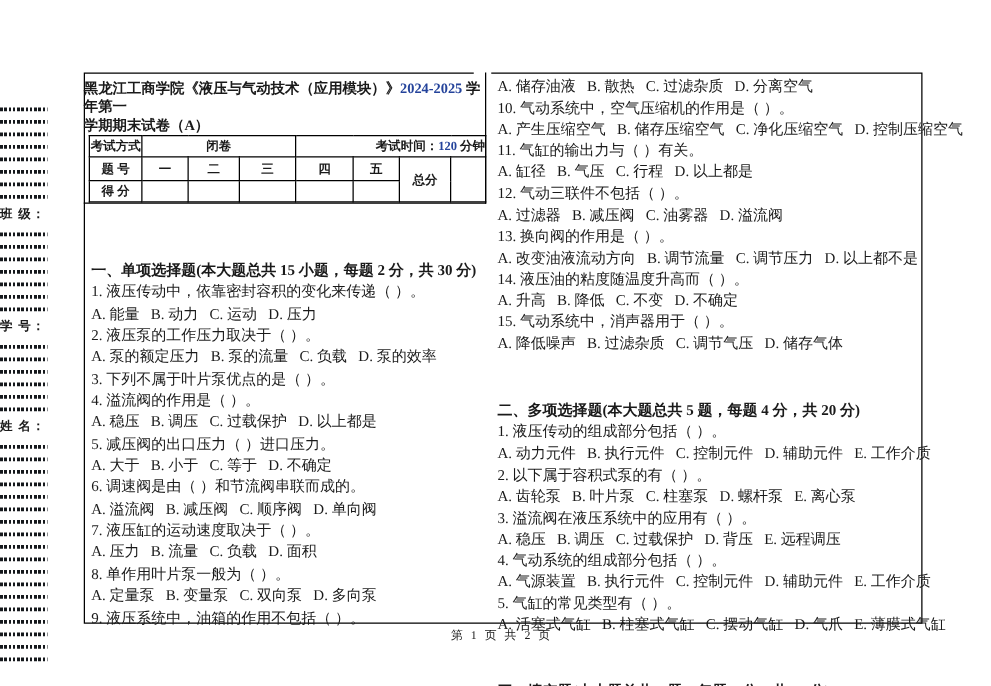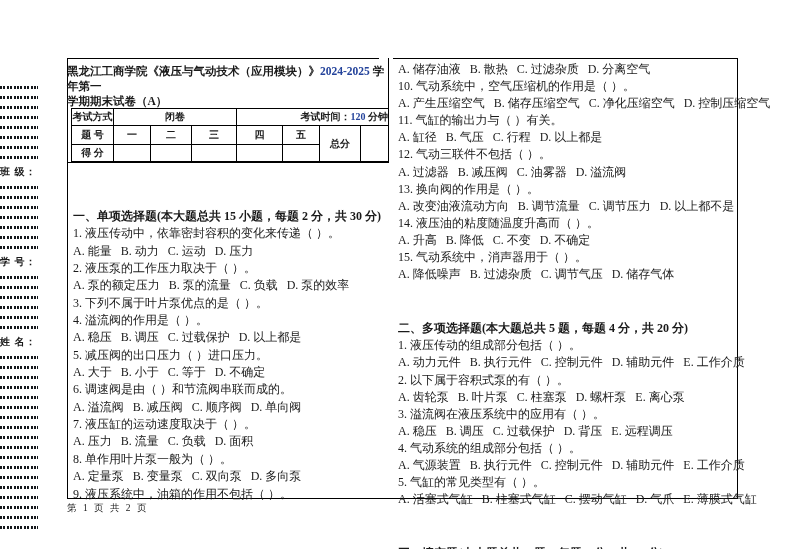--- a/index.html
+++ b/index.html
@@ -33,21 +33,21 @@
   .r1{height:17px}.r2{height:19px}.r3{height:17px}
 
   
   .col{position:absolute;font-size:12px;}
   .col .line{white-space:pre;line-height:17.35px;}
   .col .bold{font-weight:bold;margin-top:37px;}
   .col-left{left:73px;top:171px;width:312px;}
   .col-right{left:398px;top:61px;width:340px;}
   .col-right .line{line-height:17.1px;}
 
-  .footer{position:absolute;left:67px;top:502px;width:669px;text-align:left;
+  .footer{position:absolute;left:67px;top:502px;width:669px;text-align:center;
           font-size:9.5px;letter-spacing:2px;}
 </style>
 </head>
 <body>
 
 <div class="page">
 
   <div class="rail" id="rail">
       <div class="dash"></div>
       <div class="dash"></div>

